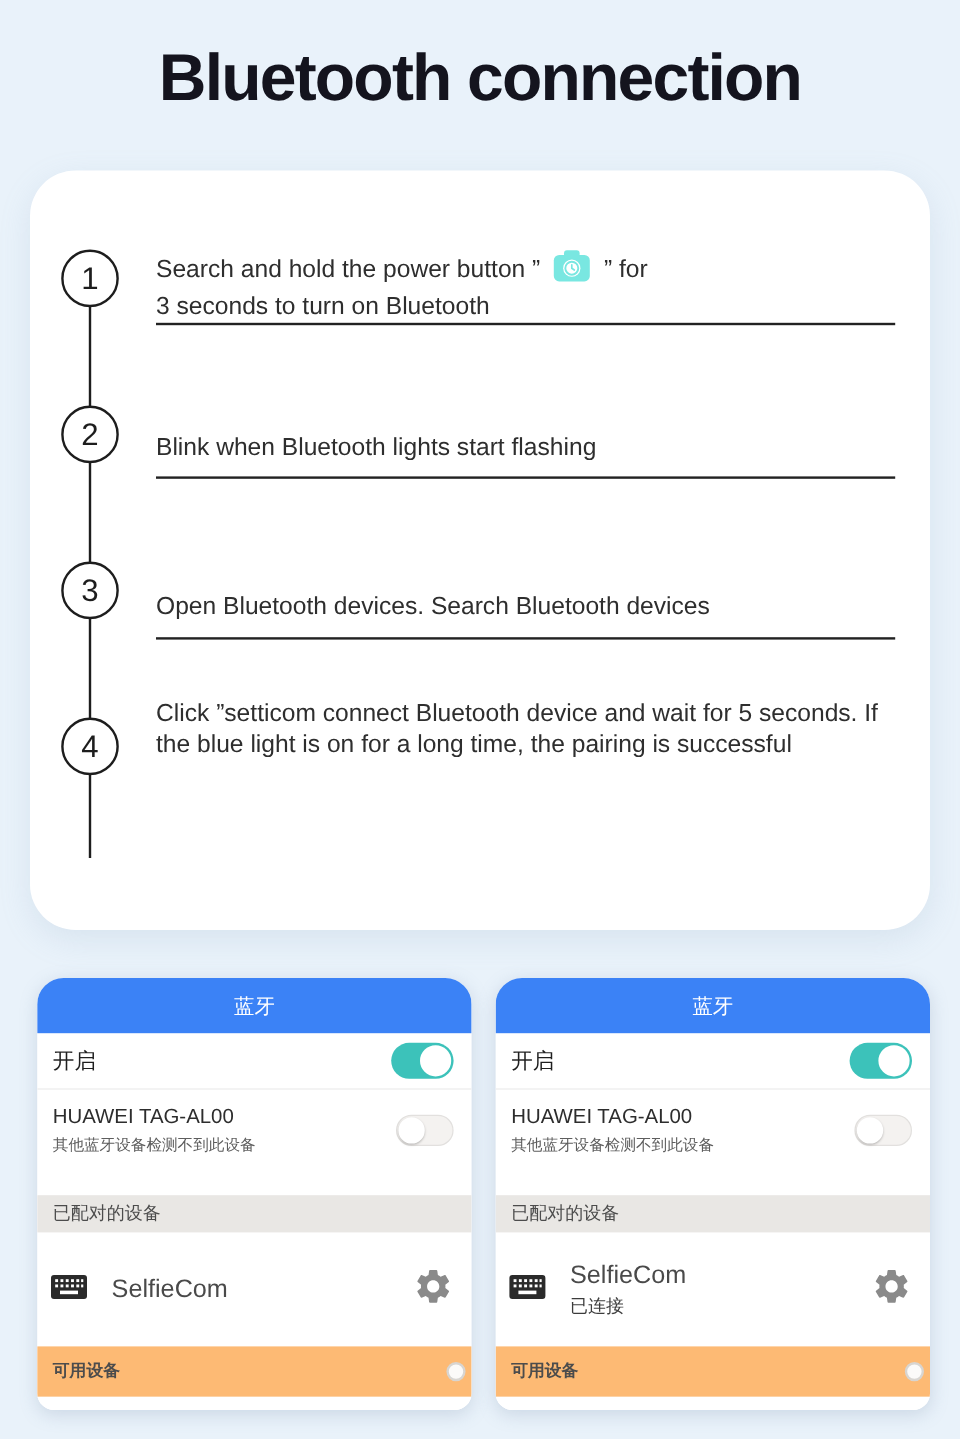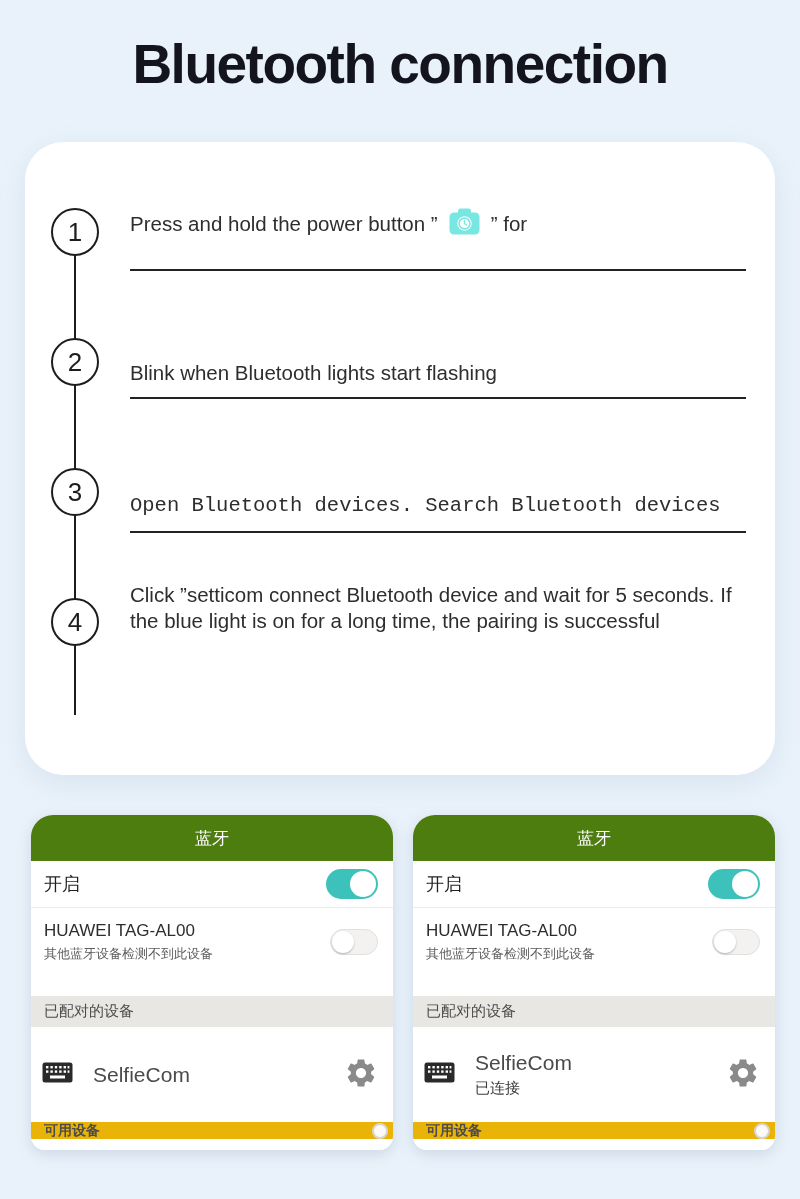--- a/index.html
+++ b/index.html
@@ -29,39 +29,39 @@
     position: absolute; left: 51px; width: 48px; height: 48px;
     border: 2px solid #1d1d1d; border-radius: 50%; background: #ffffff;
     color: #1d1d1d; font-size: 26px;
     display: flex; align-items: center; justify-content: center;
   }
   .c1 { top: 208px; } .c2 { top: 338px; } .c3 { top: 468px; } .c4 { top: 598px; }
   .step-text {
     position: absolute; left: 130px; width: 618px;
     font-size: 20.5px; line-height: 26px; color: #2e2e2e;
   }
-  .t1 { top: 207px; } .t2 { top: 360px; } .t3 { top: 493px; font-family: Liberation Mono, monospace; } .t4 { top: 582px; }
+  .t1 { top: 207px; } .t2 { top: 360px; } .t3 { top: 493px; } .t4 { top: 582px; }
   .rule {
     position: absolute; left: 130px; width: 616px; height: 2px; background: #222222;
   }
   .r1 { top: 269px; } .r2 { top: 397px; } .r3 { top: 531px; }
   .cam-icon {
     display: inline-block; vertical-align: -5px; margin: 0 10px;
   }
   
   .phone {
     position: absolute; top: 815px; width: 362px;
     background: #ffffff; border-radius: 22px 22px 14px 14px;
     overflow: hidden;
     box-shadow: 0 4px 14px rgba(120,140,170,0.25);
   }
   .phone-left { left: 31px; }
   .phone-right { left: 413px; }
   .p-header {
-    height: 46px; background: #4d7c0f; color: #ffffff; font-size: 17px;
+    height: 46px; background: #3b82f6; color: #ffffff; font-size: 17px;
     display: flex; align-items: center; justify-content: center;
   }
   .p-row-power {
     height: 47px; padding: 0 15px 0 13px;
     display: flex; align-items: center; justify-content: space-between;
     border-bottom: 1px solid #ececec;
   }
   .p-row-power .lbl { font-size: 18px; color: #1f1f1f; font-family: Liberation Serif, serif; }
   .toggle-on {
     width: 52px; height: 30px; border-radius: 15px; background: #3cc2ba; position: relative;
@@ -93,21 +93,21 @@
   .p-row-paired {
     height: 95px; padding: 0 15px 0 11px;
     display: flex; align-items: center;
   }
   .kb-icon { flex: none; margin-right: 20px; }
   .paired-name { font-size: 21px; color: #4a4a4a; }
   .paired-status { font-size: 15px; color: #3c3c3c; margin-top: 4px; }
   .paired-status:empty { display: none; }
   .gear-icon { flex: none; margin-left: auto; }
   .p-availbar {
-    height: 17px; background: #eab308; padding: 0 5px 0 13px;
+    height: 42px; background: #fdba74; padding: 0 5px 0 13px;
     display: flex; align-items: center; justify-content: space-between;
     font-size: 14px; font-weight: bold; color: #4c4c4c;
   }
   .avail-label { font-weight: bold; }
   .spinner {
     flex: none; width: 16px; height: 16px; border-radius: 50%;
     border: 2px solid #d8d5d1; background: #fbfaf9;
   }
   .p-bottom { height: 11px; background: #ffffff; }
 </style>
@@ -126,27 +126,28 @@
     <span>2</span>
   </div>
 <div class="step-circle c3">
     <span>3</span>
   </div>
 <div class="step-circle c4">
     <span>4</span>
   </div>
 
 <div class="step-text t1">
-  <span>Press and hold the power button ”</span><span class="cam-icon"><svg width="33" height="29" viewBox="0 0 33 29">
+  <span>Search and hold the power button ”</span><span class="cam-icon"><svg width="33" height="29" viewBox="0 0 33 29">
         <rect x="1.5" y="5.5" width="30" height="22" rx="4.5" fill="#79e7e1"></rect>
         <rect x="10" y="1.5" width="13" height="7" rx="2.5" fill="#79e7e1"></rect>
         <circle cx="16.5" cy="16.5" r="7.2" fill="#ffffff"></circle>
         <circle cx="16.5" cy="16.5" r="5.4" fill="none" stroke="#79e7e1" stroke-width="1.6"></circle>
         <path d="M16.5 13.6 V16.5 L18.6 18" stroke="#79e7e1" stroke-width="1.4" fill="none" stroke-linecap="round"></path>
       </svg></span><span>” for</span>
+  <div>3 seconds to turn on Bluetooth</div>
 </div>
 <div class="rule r1"></div>
 
 <div class="step-text t2">Blink when Bluetooth lights start flashing</div>
 <div class="rule r2"></div>
 
 <div class="step-text t3">Open Bluetooth devices. Search Bluetooth devices</div>
 <div class="rule r3"></div>
 
 <div class="step-text t4">Click ”setticom connect Bluetooth device and wait for 5 seconds. If the blue light is on for a long time, the pairing is successful</div>

